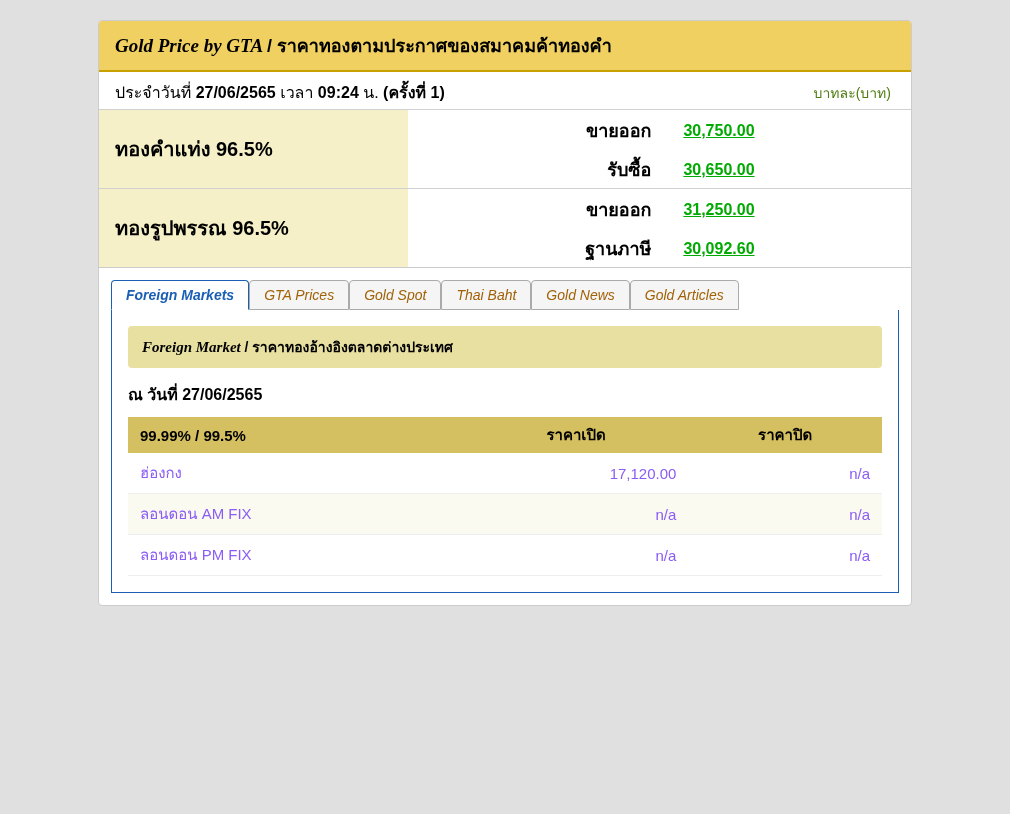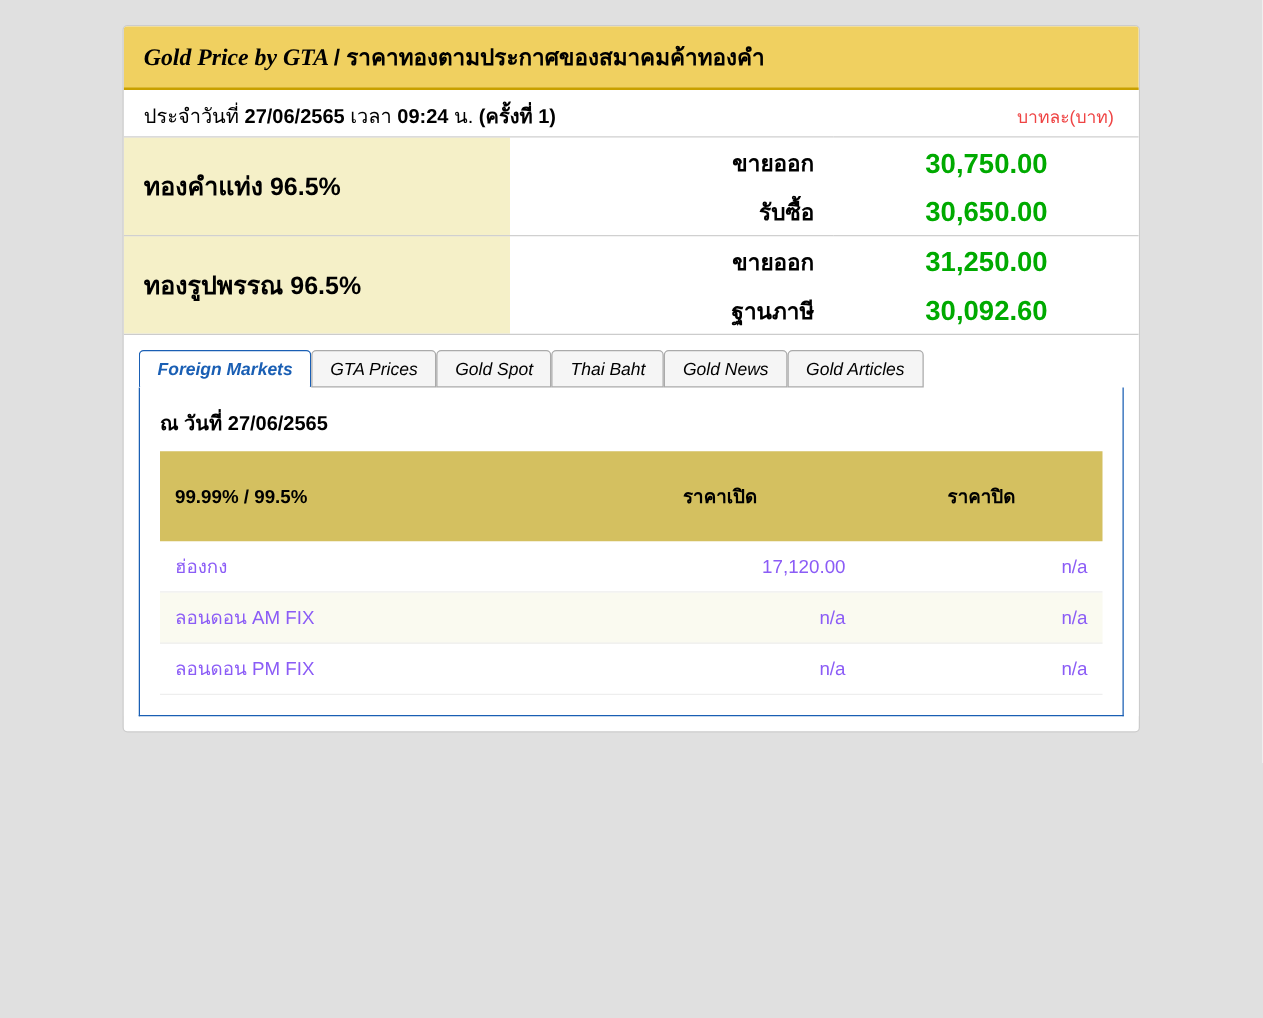--- a/index.html
+++ b/index.html
@@ -48,21 +48,21 @@
       border-collapse: collapse;
     }
     .date-row td {
       padding: 8px 16px 4px 16px;
       font-size: 16px;
       color: #000;
     }
     .date-row .baht-label {
       text-align: right;
       font-size: 14px;
-      color: #ef4444;
+      color: #4d7c0f;
       padding-right: 20px;
     }
 
     .price-row td {
       padding: 6px 16px;
       vertical-align: middle;
     }
     .product-cell {
       background: #f5f0c8;
       font-size: 20px;
@@ -74,26 +74,27 @@
     }
     .action-cell {
       font-size: 18px;
       font-weight: bold;
       color: #000;
       text-align: right;
       width: 32%;
       padding-right: 30px;
     }
     .value-cell {
-      font-size: 22px;
+      font-size: 16px;
       font-weight: bold;
       color: #00aa00;
-      text-align: center;
+      text-align: left;
       width: 30%;
       padding-right: 20px;
+      text-decoration: underline;
     }
     .sub-row td {
       padding: 4px 16px;
     }
     .separator {
       border-top: 1px solid #d0d0d0;
     }
 
     
     .tabs-section {
@@ -107,21 +108,21 @@
       flex-wrap: wrap;
       font-style: italic;
     }
     .tab {
       padding: 6px 14px;
       border: 1px solid #aaa;
       border-radius: 4px 4px 0 0;
       cursor: pointer;
       font-size: 14px;
       background: #f5f5f5;
-      color: #000000;
+      color: #a16207;
       border-bottom: 1px solid #aaa;
     }
     .tab.active {
       background: #fff;
       color: #1a5fb4;
       border-color: #1a5fb4;
       border-bottom: 1px solid #fff;
       font-weight: bold;
     }
 
@@ -158,21 +159,21 @@
     }
 
     .market-table {
       width: 100%;
       border-collapse: collapse;
     }
     .market-table .col-header {
       background: #d4c060;
       font-weight: bold;
       text-align: center;
-      padding: 24px 12px;
+      padding: 6px 12px;
       font-size: 15px;
       color: #000;
     }
     .market-table .col-header.left {
       text-align: left;
     }
     .market-table td {
       padding: 8px 12px;
       font-size: 15px;
       border-bottom: 1px solid #eee;
@@ -240,20 +241,24 @@
       <div class="tab active">Foreign Markets</div>
       <div class="tab">GTA Prices</div>
       <div class="tab">Gold Spot</div>
       <div class="tab">Thai Baht</div>
       <div class="tab">Gold News</div>
       <div class="tab">Gold Articles</div>
     </div>
 
     <div class="content-panel">
 
+      <div class="foreign-market-header">
+        <span style="font-style:italic; font-family:'Times New Roman',serif;">Foreign Market</span>
+        <span class="thai">/ ราคาทองอ้างอิงตลาดต่างประเทศ</span>
+      </div>
 
       <div class="as-of-date">ณ วันที่ 27/06/2565</div>
 
       <table class="market-table">
         <thead>
           <tr>
             <th class="col-header left">99.99% / 99.5%</th>
             <th class="col-header">ราคาเปิด</th>
             <th class="col-header">ราคาปิด</th>
           </tr>

